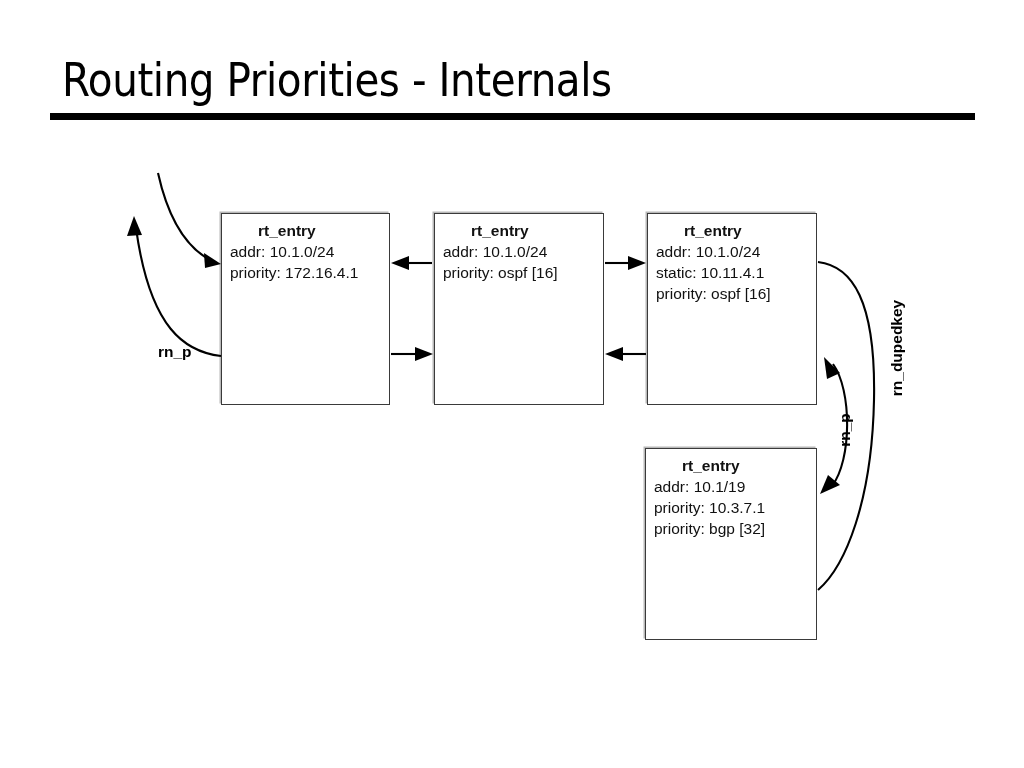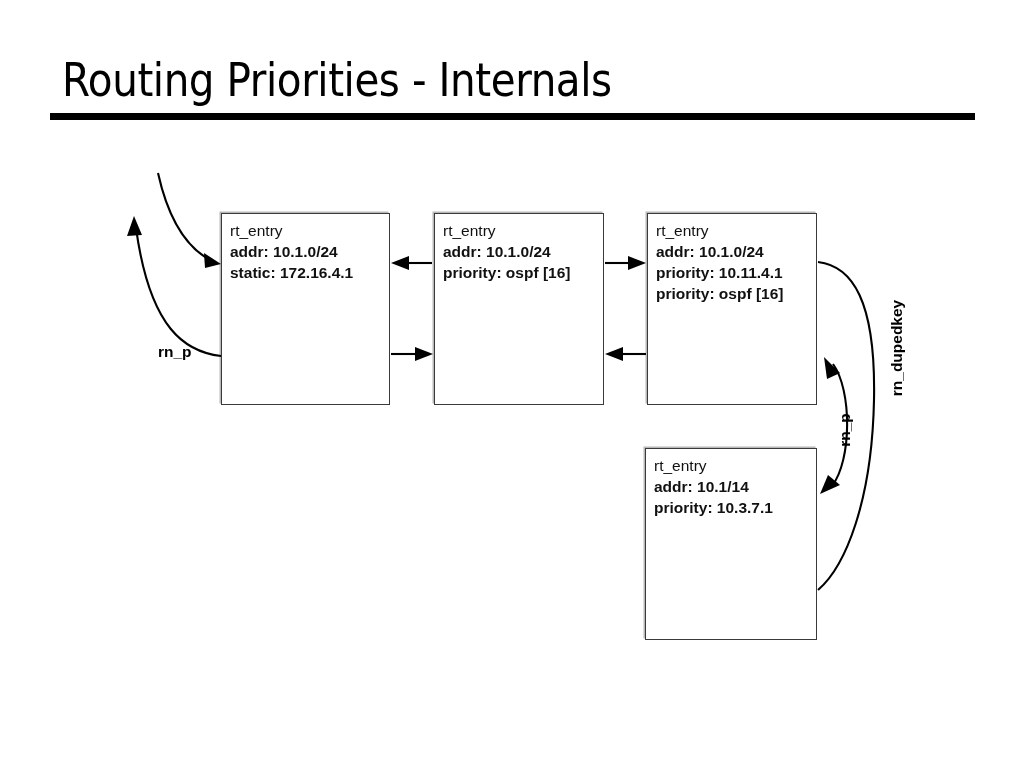--- a/index.html
+++ b/index.html
@@ -55,24 +55,24 @@
     border: 1.6px solid #3a3a3a;
     box-shadow: -1.5px -1.5px 0 0 #b8b8b8;
     padding: 6px 0 0 8px;
   }
   .rt-box .fld {
     font-family: "Liberation Sans", sans-serif;
     font-size: 15.5px;
     line-height: 21px;
     color: #111111;
     white-space: nowrap;
-    font-weight: bold;
   }
   .rt-box .fld.title-fld {
-    font-weight: normal;
+    font-weight: bold;
+    margin-left: 28px;
   }
 
   #box1 { left: 221px; top: 213px; width: 169px; height: 192px; }
   #box2 { left: 434px; top: 213px; width: 170px; height: 192px; }
   #box3 { left: 647px; top: 213px; width: 170px; height: 192px; }
   #box4 { left: 645px; top: 448px; width: 172px; height: 192px; }
 
   
   #connectors {
     position: absolute;
@@ -111,40 +111,41 @@
 <body>
 
 <div id="slide">
 
   <div id="slide-title">Routing Priorities - Internals</div>
   <div id="title-rule"></div>
 
   <div class="rt-box" id="box1">
     <div class="fld title-fld">rt_entry</div>
     <div class="fld">addr: 10.1.0/24</div>
-    <div class="fld">static: 172.16.4.1</div>
+    <div class="fld">priority: 172.16.4.1</div>
   </div>
 
   <div class="rt-box" id="box2">
     <div class="fld title-fld">rt_entry</div>
     <div class="fld">addr: 10.1.0/24</div>
     <div class="fld">priority: ospf [16]</div>
   </div>
 
   <div class="rt-box" id="box3">
     <div class="fld title-fld">rt_entry</div>
     <div class="fld">addr: 10.1.0/24</div>
-    <div class="fld">priority: 10.11.4.1</div>
+    <div class="fld">static: 10.11.4.1</div>
     <div class="fld">priority: ospf [16]</div>
   </div>
 
   <div class="rt-box" id="box4">
     <div class="fld title-fld">rt_entry</div>
-    <div class="fld">addr: 10.1/14</div>
+    <div class="fld">addr: 10.1/19</div>
     <div class="fld">priority: 10.3.7.1</div>
+    <div class="fld">priority: bgp [32]</div>
   </div>
 
   <svg id="connectors" viewBox="0 0 1024 768">
 
     <g>
       <path d="M158,173 C168,218 186,248 212,261"></path>
       <polygon points="221,264 204,253 205,268"></polygon>
     </g>
 
     <g>

